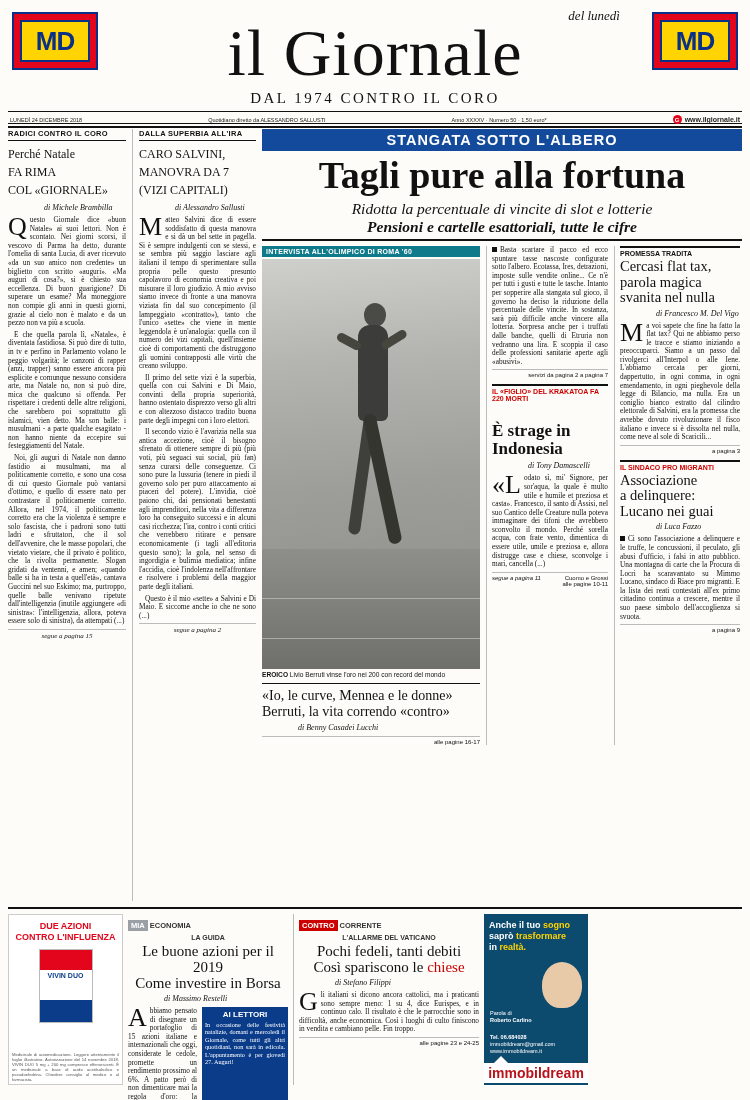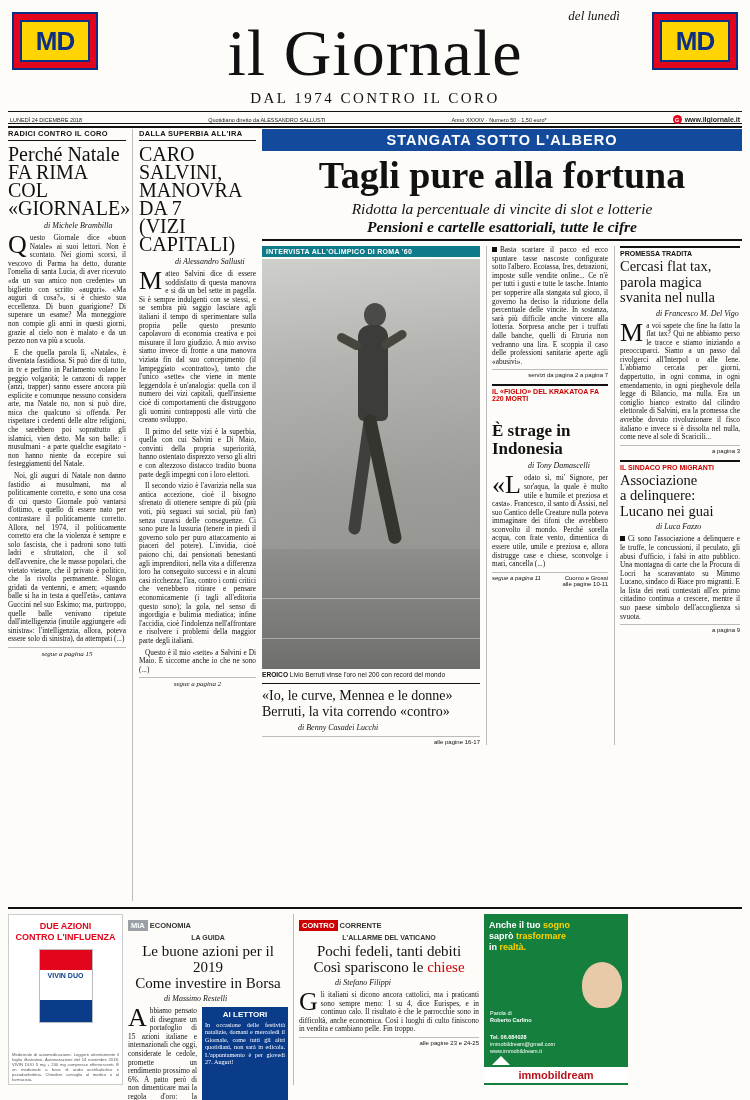--- a/index.html
+++ b/index.html
@@ -64,21 +64,21 @@
   .col2 { width:124px; border-left:1px solid #bbb; padding-left:6px;}
   .col3 { flex:1; }
 
   .kicker {
     font-family:"Liberation Sans", sans-serif; font-weight:bold;
     font-size:7.5px; letter-spacing:0.3px; color:#111;
     border-bottom:1px solid #111; padding-bottom:2px; margin-bottom:4px;
   }
   h2.head {
     font-family:"Liberation Serif", serif; font-weight:normal;
-    font-size:20px; line-height:18px; margin:0 0 4px 0;
+    font-size:12px; line-height:18px; margin:0 0 4px 0;
   }
   .byline {
     font-family:"Liberation Serif", serif; font-style:italic;
     font-size:8px; margin-bottom:4px;margin-left:36px;
   }
   .body-txt {
     font-size:7.3px; line-height:8.6px; text-align:justify;
     font-family:"Liberation Serif", serif; hyphens:auto;
   }
   .body-txt p { margin:0 0 3px 0; text-indent:6px; }
@@ -235,42 +235,42 @@
   }
   h3.bhead .red { color:#c00; }
   .two-sub { display:flex; gap:5px; margin-top:3px; }
   .letterbox { width:86px; background:#0a3c8a; color:#fff; padding:3px; }
   .letterbox .lt {
     font-family:"Liberation Sans",sans-serif; font-weight:bold; font-size:8px;
     text-align:center; margin-bottom:2px;
   }
   .letterbox .lb { font-size:6.2px; line-height:7.4px; text-align:justify; color:#fff;}
   .ad-right {
-    width:144px; background:#15803d; color:#fff; position:relative; overflow:hidden;
+    width:104px; background:#0c4a6e; color:#fff; position:relative; overflow:hidden;
   }
   .ad-right .hdr {
     font-family:"Liberation Sans",sans-serif; font-size:9px; line-height:11px;
     padding:6px 5px 0 5px; font-weight:bold;
   }
   .ad-right .hdr .y { color:#ffd400; }
   .ad-right .person {
     position:absolute; right:6px; top:48px; width:40px; height:46px;
     background:#e8c9a8; border-radius:50% 50% 45% 45%;
   }
   .ad-right .pname {
     position:absolute; left:6px; top:96px; font-size:5.5px; line-height:7px;
     font-family:"Liberation Sans",sans-serif;
   }
   .ad-right .contact {
     position:absolute; left:6px; bottom:30px; font-size:5.5px; line-height:7px;
     font-family:"Liberation Sans",sans-serif;
   }
   .ad-right .brand {
     position:absolute; left:0; right:0; bottom:2px; background:#fff; color:#b8121b;
-    font-family:"Liberation Sans",sans-serif; font-weight:bold; font-size:11px;
+    font-family:"Liberation Sans",sans-serif; font-weight:bold; font-size:14px;
     text-align:center; padding:2px 0;
   }
   .ad-right .house {
     position:absolute; left:8px; bottom:20px; width:0; height:0;
     border-left:9px solid transparent; border-right:9px solid transparent;
     border-bottom:9px solid #fff;
   }
   .footref {
     font-family:"Liberation Sans",sans-serif; font-size:6px; text-align:right;
     border-top:1px solid #bbb; margin-top:3px; padding-top:2px;

